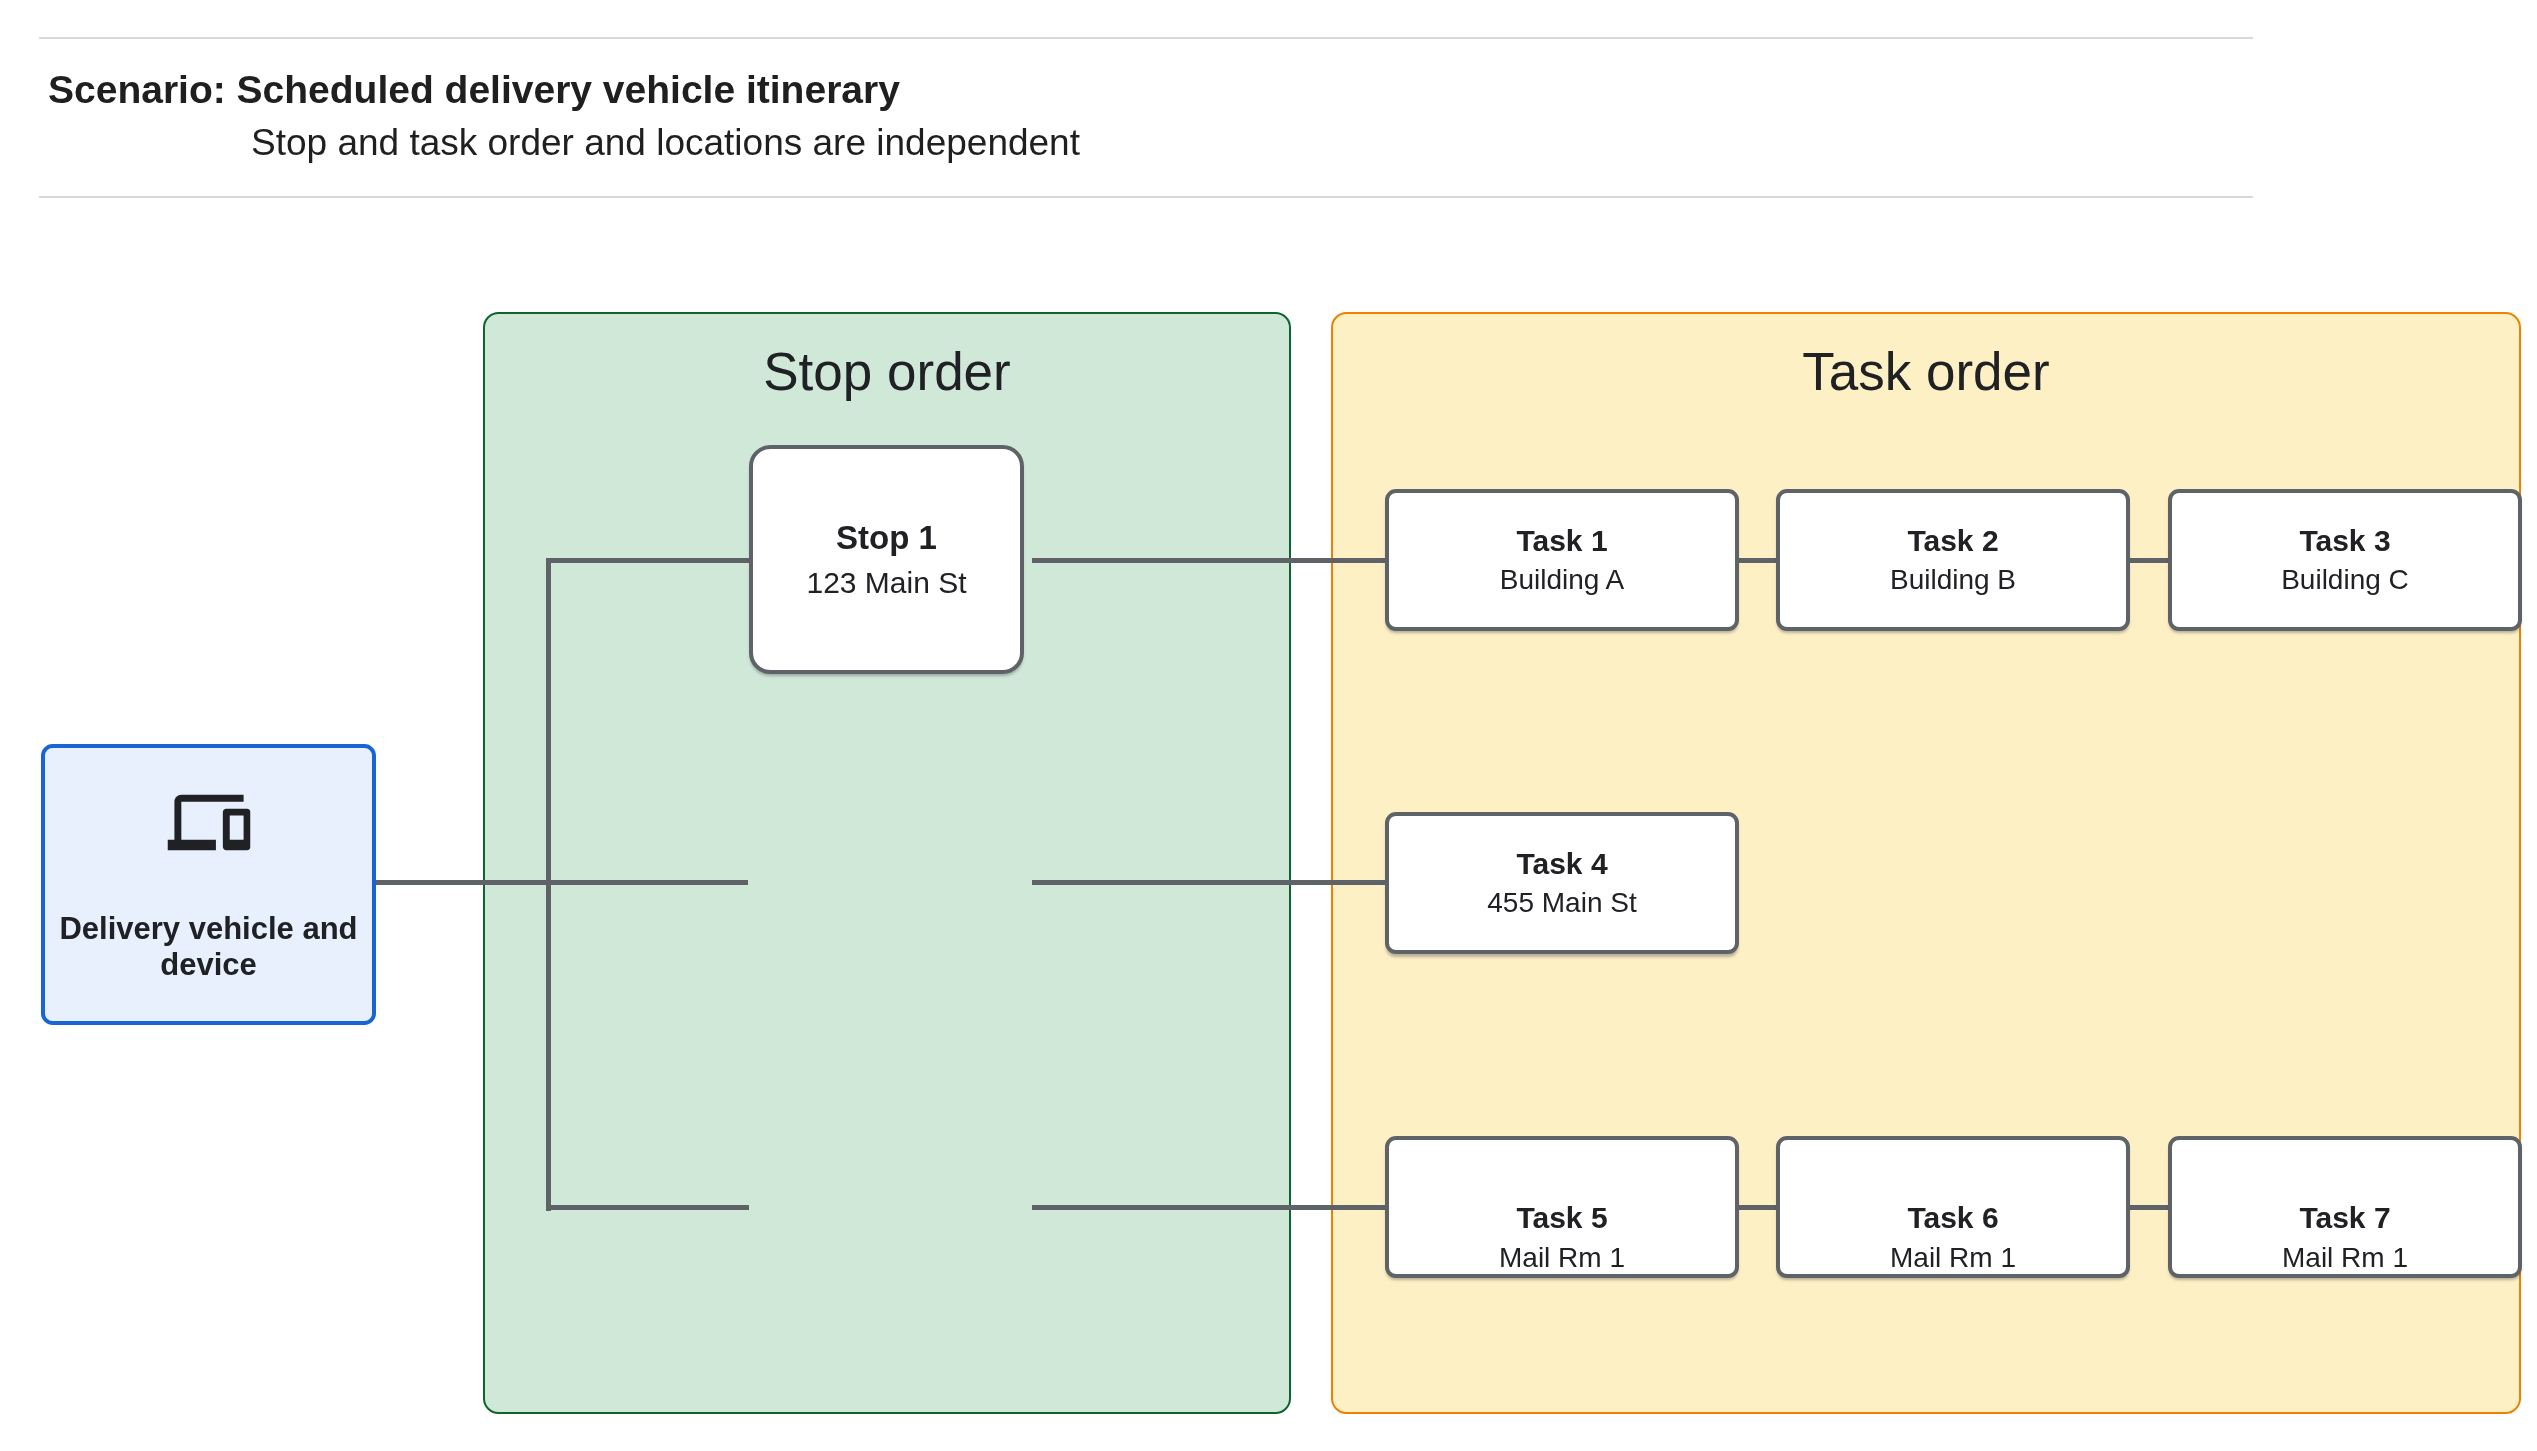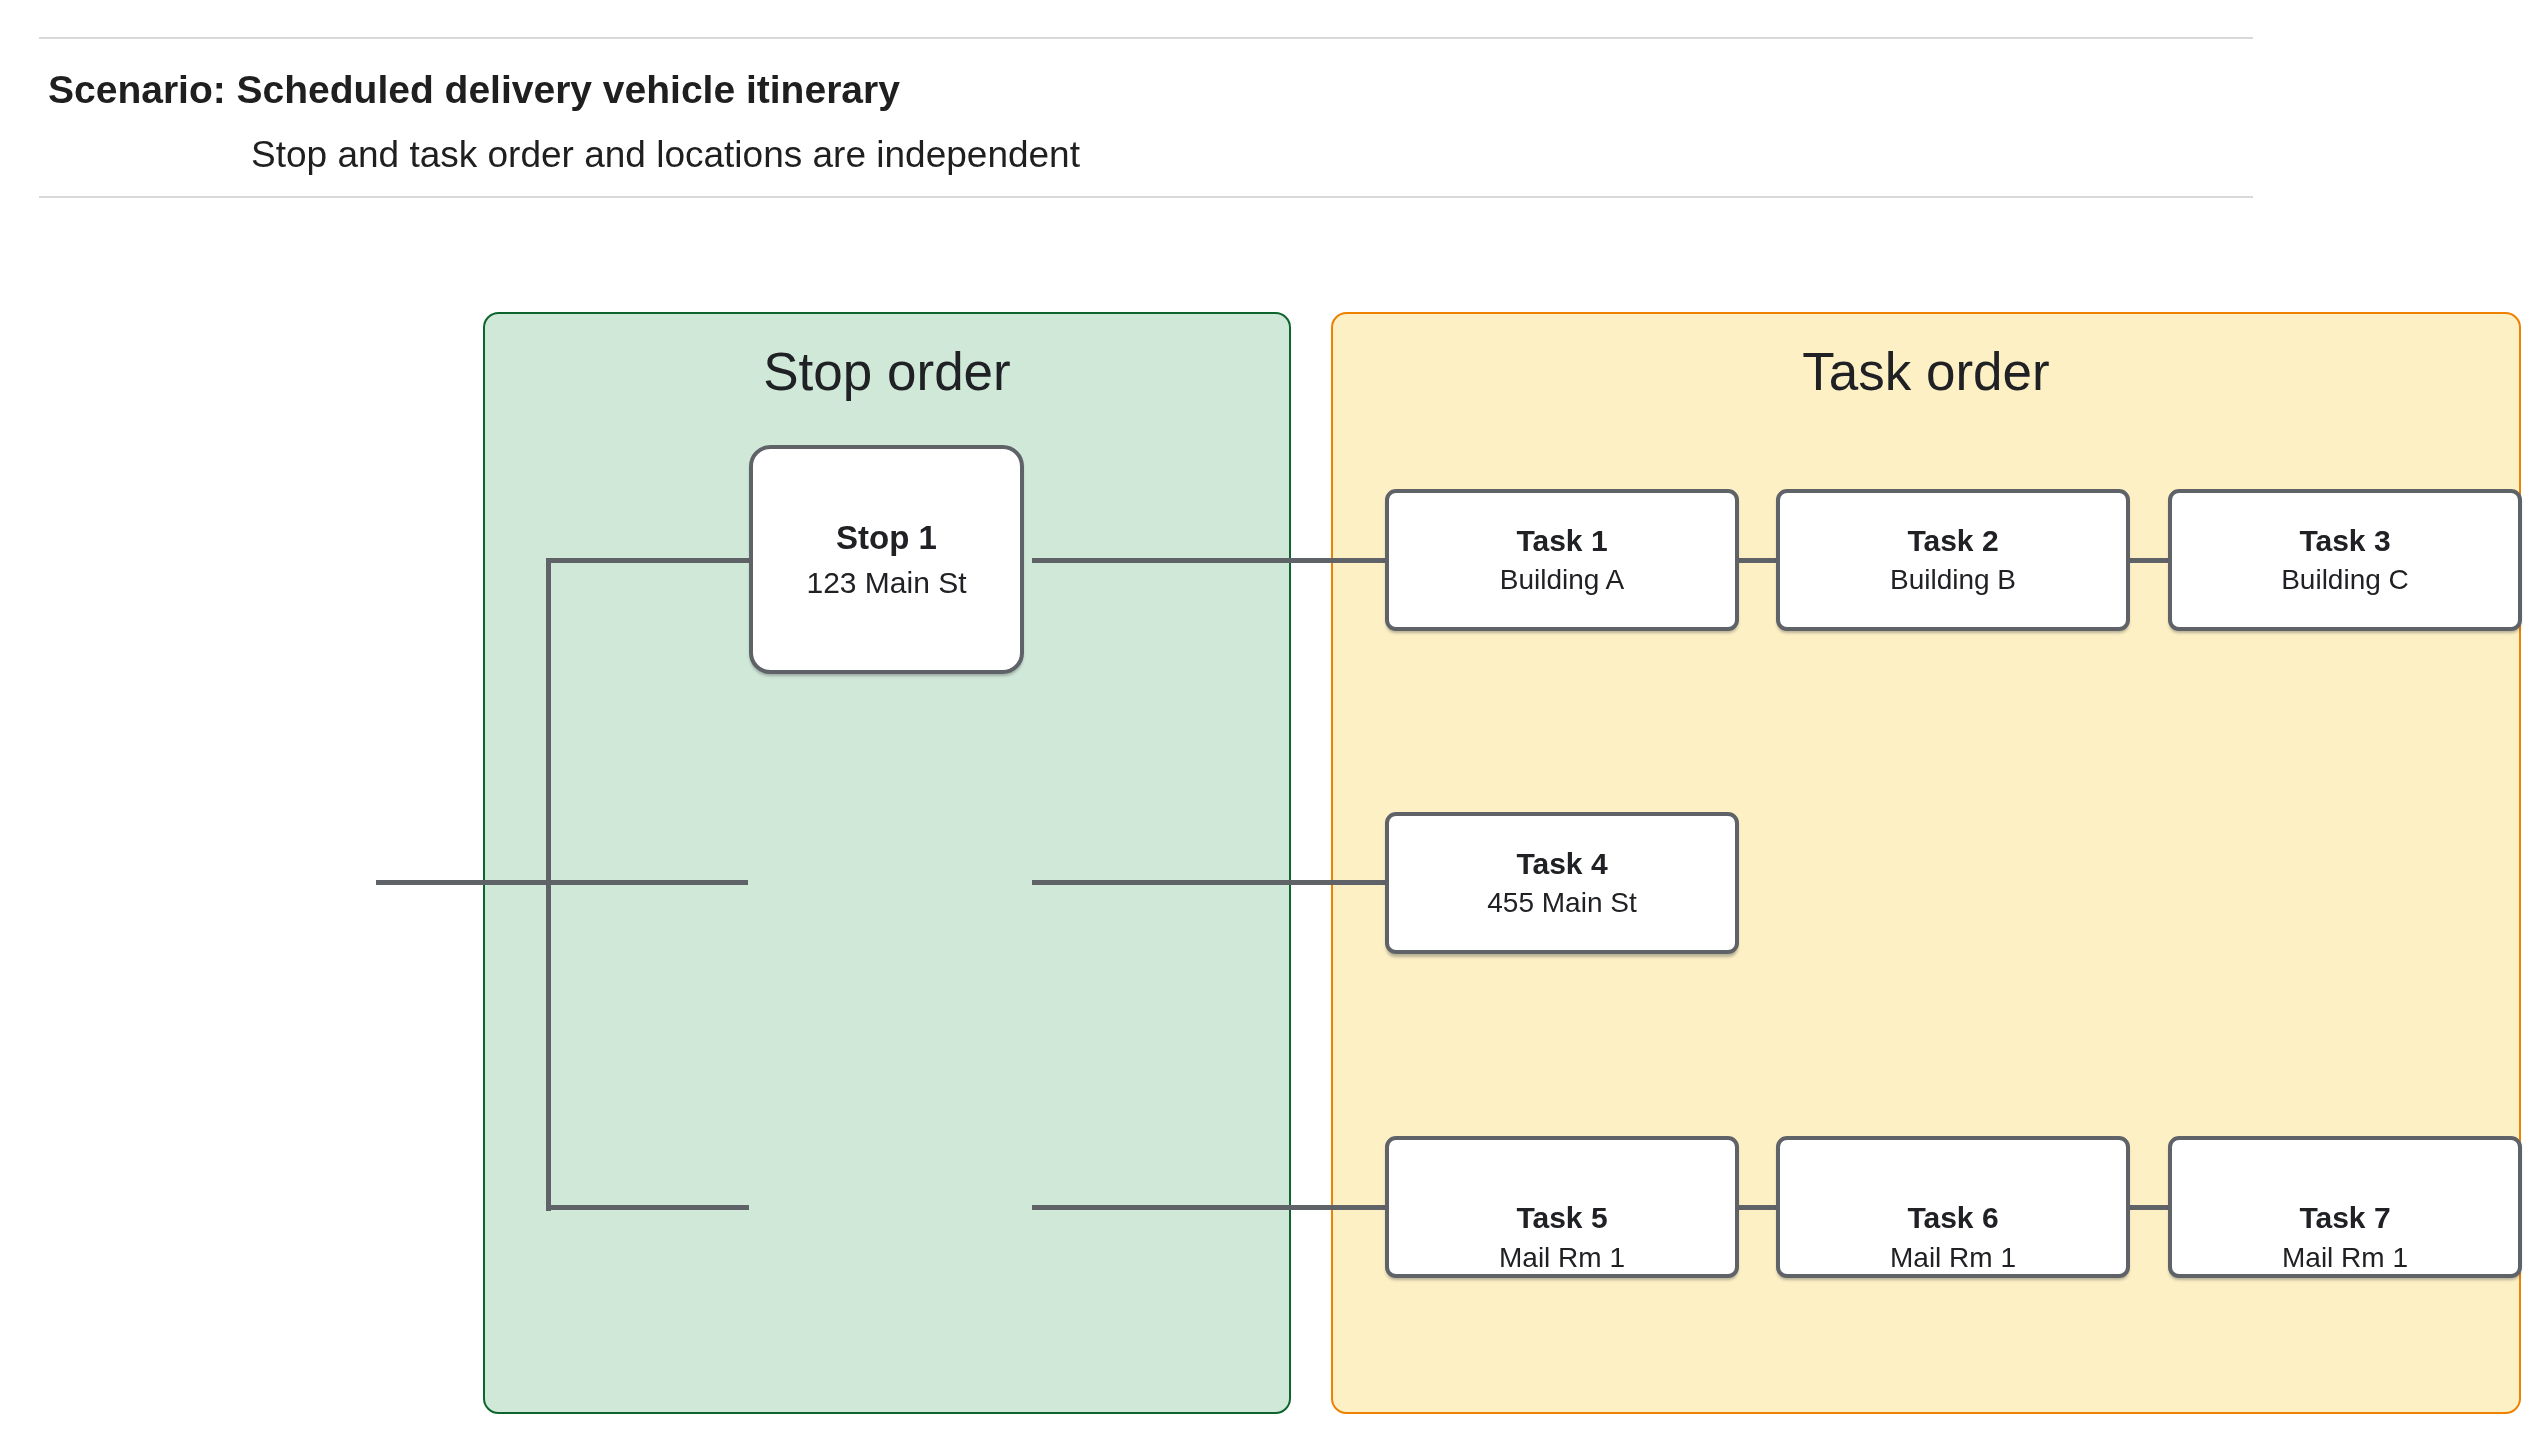--- a/index.html
+++ b/index.html
@@ -32,21 +32,21 @@
     left: 48px;
     top: 68px;
     font-size: 39px;
     font-weight: 700;
     color: #1f1f1f;
     white-space: nowrap;
   }
   #page-subtitle {
     position: absolute;
     left: 251px;
-    top: 134px;
+    top: 122px;
     font-size: 37px;
     font-weight: 400;
     color: #1f1f1f;
     white-space: nowrap;
   }
 
   
   .panel {
     position: absolute;
     top: 312px;
@@ -191,20 +191,26 @@
   <div id="conn-trunk-stop1" class="connector"></div>
   <div id="conn-trunk-stop3" class="connector"></div>
   <div id="conn-stop1-task1" class="connector"></div>
   <div id="conn-stop2-task4" class="connector"></div>
   <div id="conn-stop3-task5" class="connector"></div>
   <div id="conn-task1-task2" class="connector"></div>
   <div id="conn-task2-task3" class="connector"></div>
   <div id="conn-task5-task6" class="connector"></div>
   <div id="conn-task6-task7" class="connector"></div>
 
+  <div id="vehicle-node">
+    <svg id="vehicle-icon" width="83" height="83" viewBox="0 0 24 24" aria-hidden="true">
+      <path fill="#202124" d="M4 6h18V4H4c-1.1 0-2 .9-2 2v11H0v3h14v-3H4V6zm19 2h-6c-.55 0-1 .45-1 1v10c0 .55.45 1 1 1h6c.55 0 1-.45 1-1V9c0-.55-.45-1-1-1zm-1 9h-4v-7h4v7z"></path>
+    </svg>
+    <div id="vehicle-label">Delivery vehicle and device</div>
+  </div>
 
   <div id="stop-node-1" class="node stop-node">
     <div class="node-title">Stop 1</div>
     <div class="node-location">123 Main St</div>
   </div>
 
   <div class="node task-node task-col-1 task-row-1">
     <div class="node-title">Task 1</div>
     <div class="node-location">Building A</div>
   </div>

